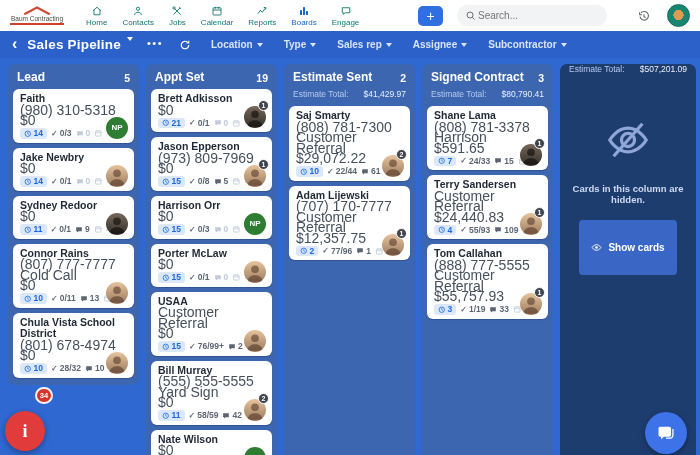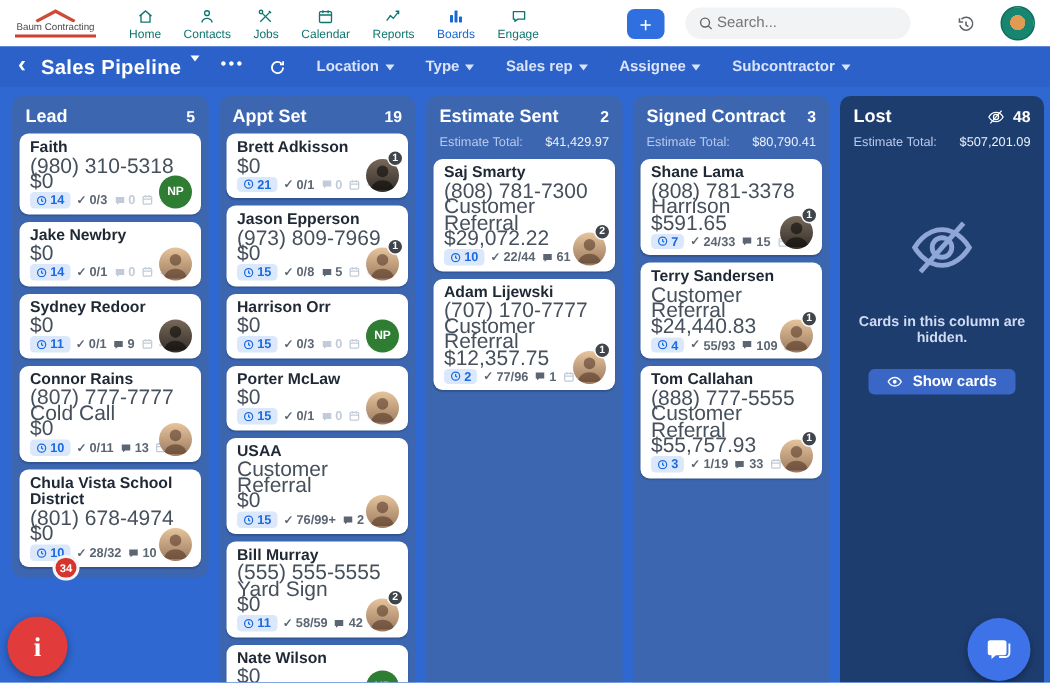--- a/index.html
+++ b/index.html
@@ -83,30 +83,30 @@
   .notif { position:absolute; top:-6px; right:-3px; min-width:11px; height:11px; border-radius:6px;
            background:#40454c; color:#fff; font-size:7px; font-weight:700; display:flex; align-items:center;
            justify-content:center; border:1.5px solid #fff; padding:0 1px; }
 
   
   .lost-body { display:flex; flex-direction:column; align-items:center; padding:36px 8px 0; text-align:center; }
   .lost-eye { color:#8fa6d6; margin-bottom:16px; }
   .lost-eye svg { width:46px; height:46px; }
   .lost-msg { font-size:9.5px; font-weight:700; color:#cfdbf3; margin-bottom:15px; }
   .show-btn { display:flex; align-items:center; gap:6px; background:#3a67c5; color:#fff; font-size:10px;
-              font-weight:700; border:0; border-radius:4px; padding:3px 12px; cursor:pointer;
+              font-weight:700; border:0; border-radius:4px; padding:22px 12px; cursor:pointer;
               font-family:"Liberation Sans",sans-serif; }
   .show-btn svg { width:11px; height:11px; }
 
   
   .info-widget { position:absolute; left:5px; top:411px; width:40px; height:40px; border-radius:50%;
                  background:#e23b3b; color:#fff; display:flex; align-items:center; justify-content:center;
                  font-size:18px; font-weight:700; font-family:"Liberation Serif",serif;
                  box-shadow:0 2px 6px rgba(0,0,0,.35); cursor:pointer; }
-  .info-badge { position:absolute; left:35px; top:370px; min-width:18px; height:17px; border-radius:9px;
+  .info-badge { position:absolute; left:35px; top:387px; min-width:18px; height:17px; border-radius:9px;
                 background:#d7342c; border:2px solid #f2f4f7; color:#fff; font-size:7.5px; font-weight:700;
                 display:flex; align-items:center; justify-content:center; }
   .chat-widget { position:absolute; left:645px; top:412px; width:42px; height:42px; border-radius:50%;
                  background:#3d72e8; display:flex; align-items:center; justify-content:center;
                  box-shadow:0 2px 6px rgba(0,0,0,.35); cursor:pointer; }
   .chat-widget svg { width:20px; height:20px; }
 </style>
 </head>
 <body>
 
@@ -986,33 +986,20 @@
               <svg viewBox="0 0 24 24">
                 <circle cx="12" cy="9" r="4.2" fill="rgba(78,50,34,.55)"></circle>
                 <path d="M3.5 22.5c1-5 4.6-7 8.5-7s7.5 2 8.5 7z" fill="rgba(78,50,34,.55)"></path>
               </svg>
             </span>
             <span class="notif">1</span>
           </div>
         </div>
       </div>
       <div class="column lost">
-        <div class="col-head">
-          <span class="col-title">Lost</span>
-          <span class="col-count">
-            <span style="display: flex;">
-              <svg viewBox="0 0 24 24" fill="none" stroke="currentColor" stroke-width="1.7">
-                <path d="M2.5 12s3.5-6.2 9.5-6.2 9.5 6.2 9.5 6.2-3.5 6.2-9.5 6.2S2.5 12 2.5 12z"></path>
-                <circle cx="12" cy="12" r="3.4"></circle>
-                <path d="M4.5 20.5l15-17"></path>
-              </svg>
-            </span>
-            <span>48</span>
-          </span>
-        </div>
         <div class="col-sub">
           <span>Estimate Total:</span>
           <span class="val">$507,201.09</span>
         </div>
         <div class="lost-body">
           <div class="lost-eye"><svg viewBox="0 0 24 24" fill="none" stroke="currentColor" stroke-width="1.7">
               <path d="M2.5 12s3.5-6.2 9.5-6.2 9.5 6.2 9.5 6.2-3.5 6.2-9.5 6.2S2.5 12 2.5 12z"></path>
               <circle cx="12" cy="12" r="3.4"></circle>
               <path d="M4.5 20.5l15-17"></path>
             </svg></div>

